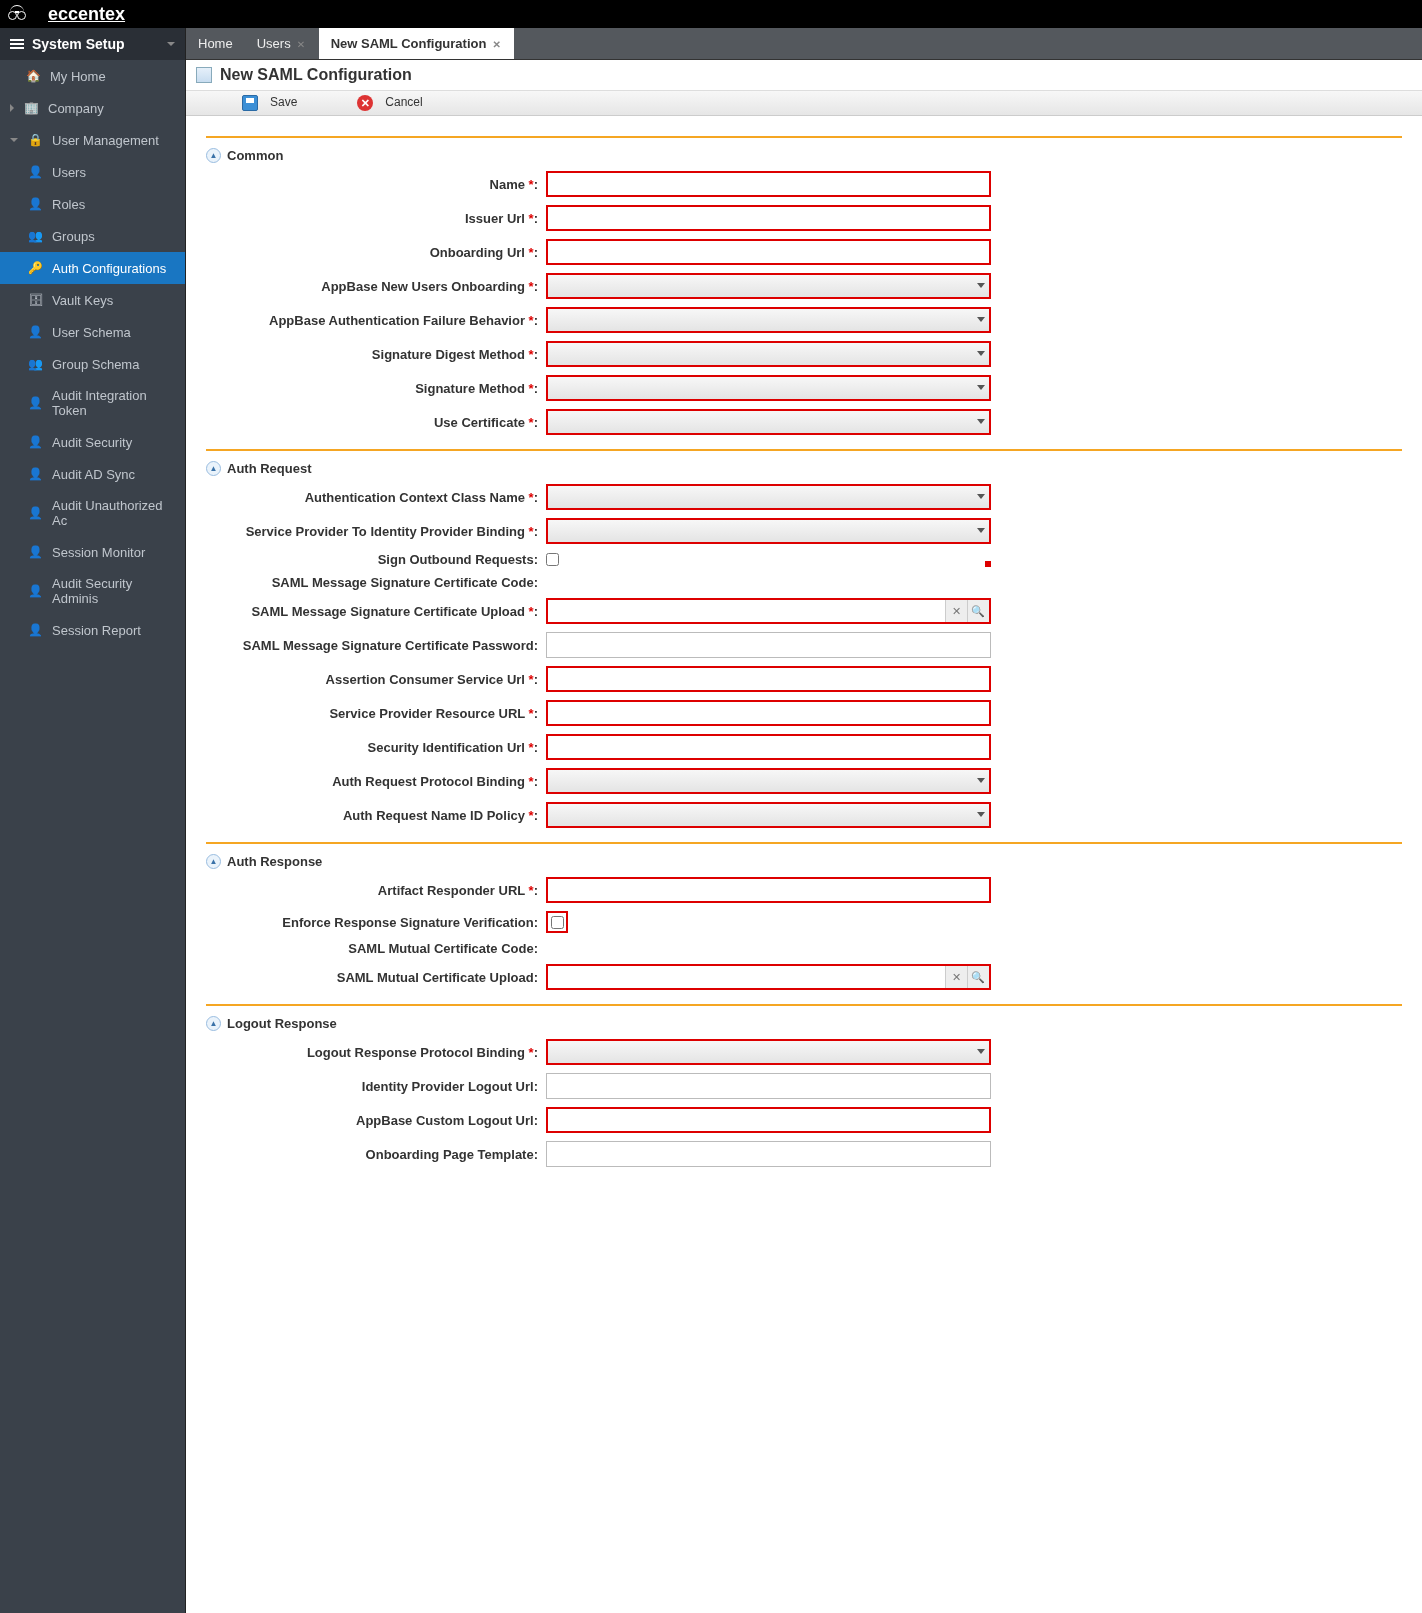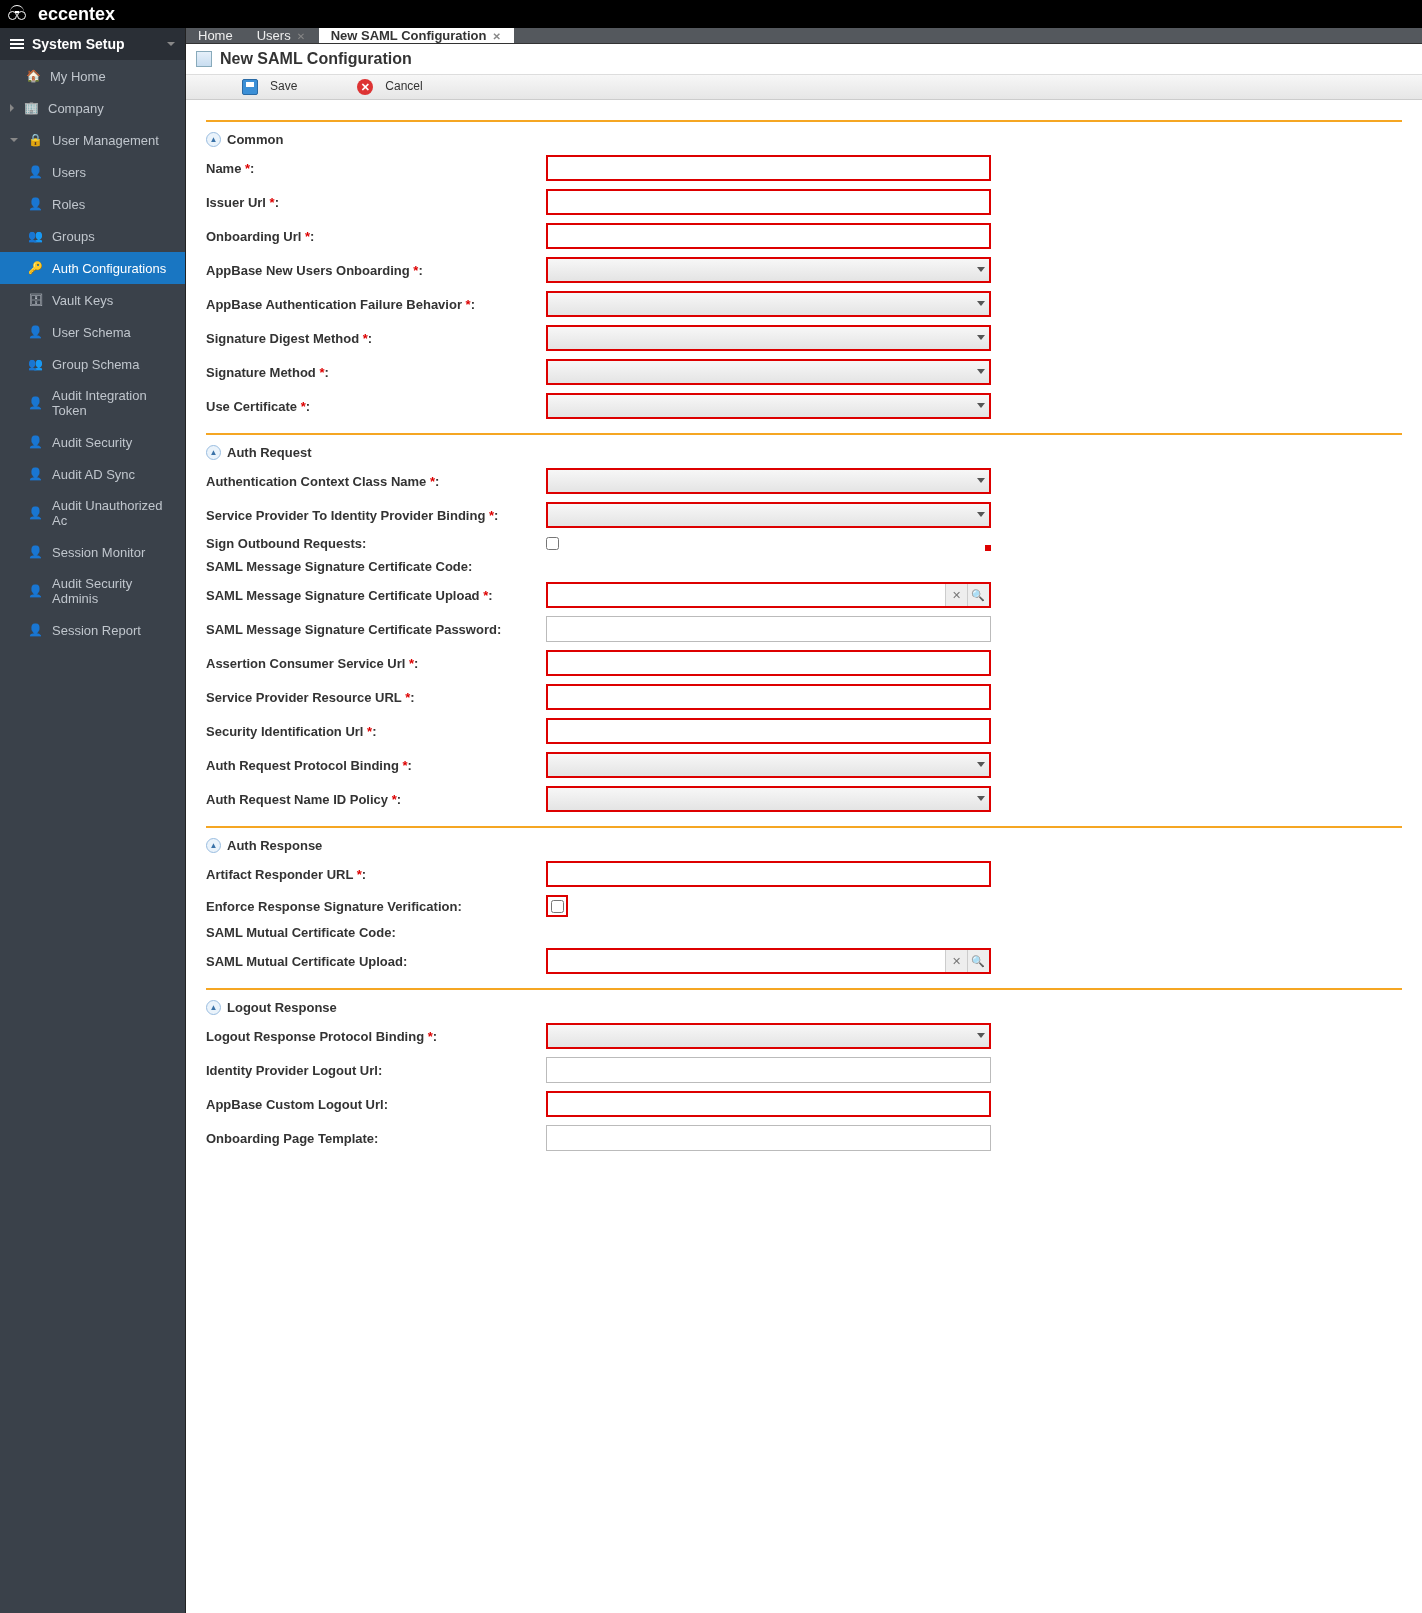--- a/index.html
+++ b/index.html
@@ -1,20 +1,20 @@
 <!DOCTYPE html>
 <html><head>
 <meta charset="utf-8">
 <style>
 * { box-sizing: border-box; margin: 0; padding: 0; }
 body { font-family: Arial, Helvetica, sans-serif; font-size: 13px; background: #fff; color: #333; }
 
 
 .brand-bar { background: #000; height: 28px; display: flex; align-items: center; padding: 0 8px; }
-.brand-logo { color: #fff; font-size: 18px; font-weight: bold; display: flex; align-items: center; gap: 12px; }
+.brand-logo { color: #fff; font-size: 18px; font-weight: bold; display: flex; align-items: center; gap: 22px; text-decoration: underline; }
 .brand-icon { width: 18px; height: 12px; position: relative; }
 .brand-icon::before, .brand-icon::after { content: ""; position: absolute; width: 7px; height: 7px; border: 1.5px solid #fff; border-radius: 50%; bottom: 0; }
 .brand-icon::before { left: 0; }
 .brand-icon::after { right: 0; }
 .brand-icon .bridge { position: absolute; top: 3px; left: 7px; width: 4px; height: 1.5px; background: #fff; }
 .brand-icon .arc { position: absolute; top: -3px; left: 2px; width: 14px; height: 10px; border: 1.5px solid #fff; border-bottom: none; border-left: none; border-right: none; border-radius: 10px 10px 0 0; }
 
 
 .layout { display: flex; height: calc(100vh - 28px); }
 
@@ -33,21 +33,21 @@
 .nav-item .tree-arrow { width: 0; height: 0; border-top: 4px solid transparent; border-bottom: 4px solid transparent; border-left: 4px solid #888; margin-right: 2px; }
 .nav-item .tree-arrow.open { border-left: none; border-top: 4px solid #888; border-left: 4px solid transparent; border-right: 4px solid transparent; border-bottom: none; }
 
 
 .ic { width: 16px; height: 16px; display: inline-flex; align-items: center; justify-content: center; font-size: 12px; flex-shrink: 0; }
 
 
 .main { flex: 1; display: flex; flex-direction: column; background: #fff; min-width: 0; }
 
 
-.tabs { background: #54585d; display: flex; align-items: stretch; height: 16px; border-bottom: 1px solid #333; }
+.tabs { background: #54585d; display: flex; align-items: stretch; height: 32px; border-bottom: 1px solid #333; }
 .tab { padding: 0 12px; display: flex; align-items: center; color: #eee; font-size: 13px; cursor: pointer; position: relative; gap: 6px; }
 .tab.active { background: #fff; color: #333; font-weight: bold; }
 .tab .close-x { width: 10px; height: 10px; font-size: 10px; color: #888; }
 
 
 .page-head { padding: 6px 10px; display: flex; align-items: center; gap: 8px; border-bottom: 1px solid #ddd; background: #fff; }
 .page-head .page-icon { width: 16px; height: 16px; border: 1px solid #8ab; background: linear-gradient(#e6f0fa, #c8ddf0); }
 .page-head h1 { font-size: 16px; font-weight: bold; }
 
 
@@ -57,21 +57,21 @@
 .save-ic::after { content: ""; position: absolute; top: 2px; left: 3px; width: 8px; height: 5px; background: #fff; }
 .cancel-ic { width: 16px; height: 16px; background: #d33; border-radius: 50%; color: #fff; display: flex; align-items: center; justify-content: center; font-size: 11px; font-weight: bold; }
 
 
 .form-area { padding: 10px 20px 40px 20px; overflow-y: auto; }
 .section-divider { height: 2px; background: #f5a623; margin: 10px 0 6px 0; }
 .section-header { display: flex; align-items: center; gap: 6px; font-weight: bold; font-size: 13px; padding: 4px 0; }
 .collapse-btn { width: 15px; height: 15px; border: 1px solid #9abde0; border-radius: 50%; background: #eaf3fb; display: flex; align-items: center; justify-content: center; font-size: 8px; color: #3a72a8; cursor: pointer; }
 
 .field-row { display: flex; align-items: center; padding: 4px 0; }
-.field-label { width: 340px; padding-right: 8px; font-size: 13px; color: #333; font-weight: bold; }
+.field-label { width: 340px; text-align: right; padding-right: 8px; font-size: 13px; color: #333; font-weight: bold; }
 .field-label .req { color: #d00; }
 .field-control { flex: 1; max-width: 445px; }
 .field-control input[type=text], .field-control select { width: 100%; height: 26px; padding: 2px 6px; font-size: 13px; border: 2px solid #d00; background: #fff; }
 .field-control input.plain { border: 1px solid #bbb; }
 .field-control select { appearance: none; background: linear-gradient(#f7f7f7,#e4e4e4); background-repeat: no-repeat; padding-right: 20px; }
 .field-control .select-wrap { position: relative; }
 .field-control .select-wrap::after { content: ""; position: absolute; right: 6px; top: 10px; width: 0; height: 0; border-left: 4px solid transparent; border-right: 4px solid transparent; border-top: 5px solid #555; pointer-events: none; }
 .field-control .checkbox-wrap { display: inline-flex; width: 22px; height: 22px; border: 2px solid #d00; align-items: center; justify-content: center; }
 .field-control .checkbox-wrap.plain-cb { border: none; width: auto; height: auto; }
 .field-control .upload-box { display: flex; width: 100%; height: 26px; border: 2px solid #d00; align-items: center; background: #fff; }

